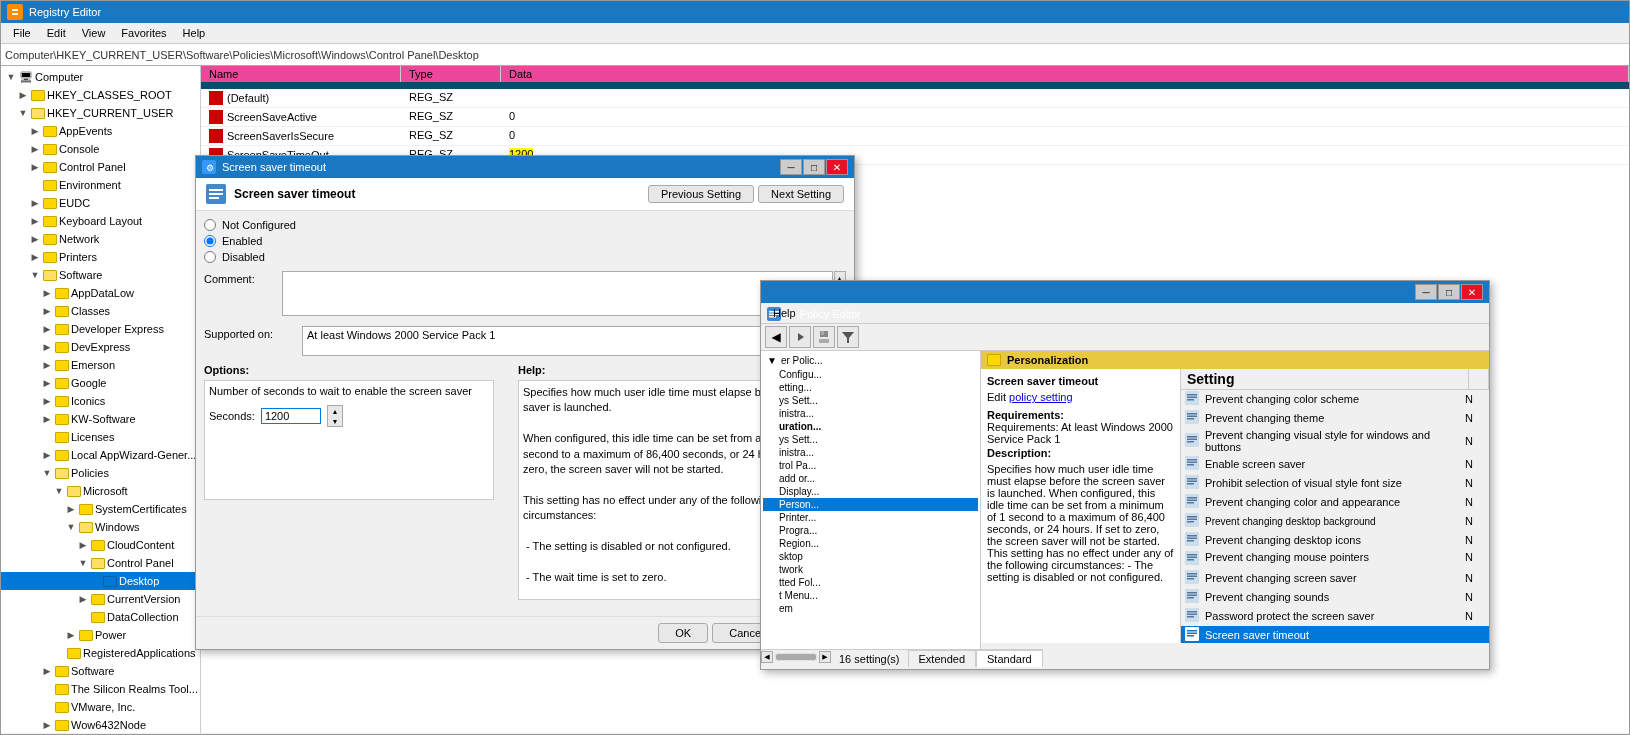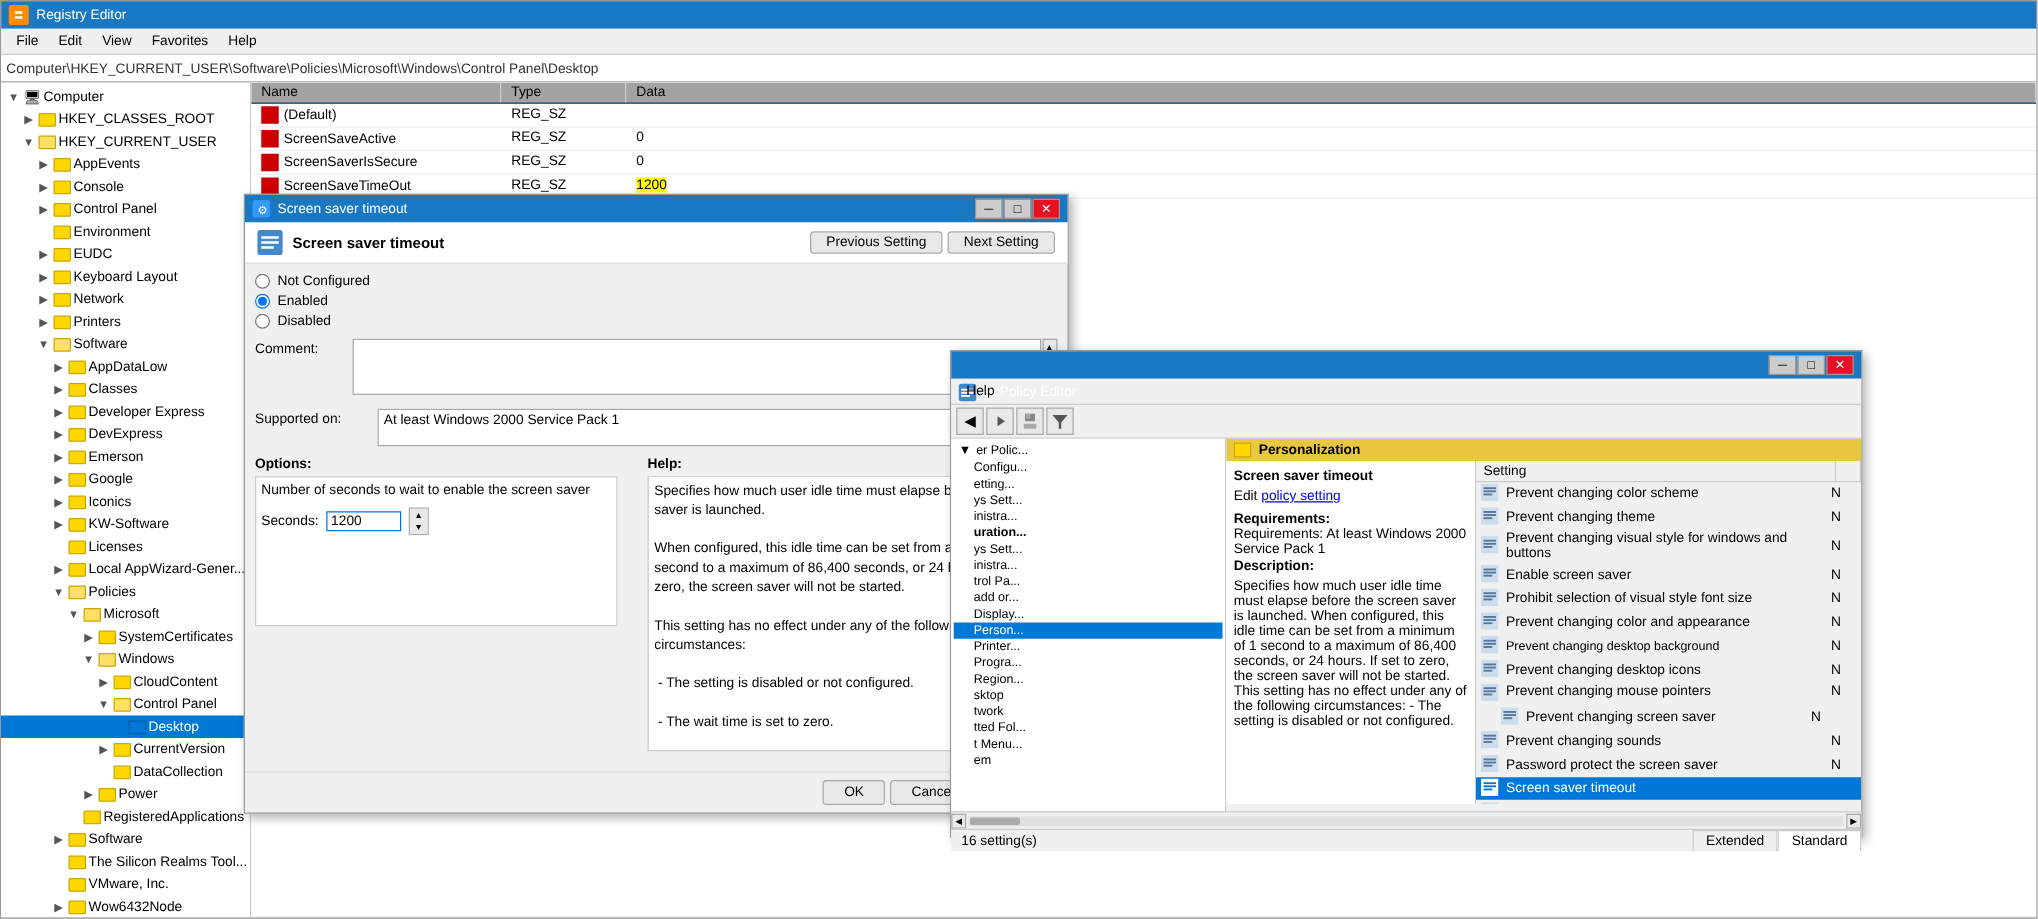--- a/index.html
+++ b/index.html
@@ -31,21 +31,21 @@
     .indent-1 { padding-left: 16px; }
     .indent-2 { padding-left: 28px; }
     .indent-3 { padding-left: 40px; }
     .indent-4 { padding-left: 52px; }
     .indent-5 { padding-left: 64px; }
     .indent-6 { padding-left: 76px; }
     .indent-7 { padding-left: 88px; }
 
     
     .values-panel { flex: 1; background: white; overflow-y: auto; }
-    .values-header { display: flex; background: #a3a3a3; border-bottom: 1px solid #0c4a6e; }
+    .values-header { display: flex; background: #ec4899; border-bottom: 7px solid #0c4a6e; }
     .col-header { padding: 2px 8px; font-size: 11px; border-right: 1px solid #ccc; cursor: pointer; }
     .col-name { width: 200px; }
     .col-type { width: 100px; }
     .col-data { flex: 1; }
     .value-row { display: flex; padding: 1px 0; border-bottom: 1px solid #f0f0f0; }
     .value-cell { padding: 1px 8px; font-size: 11px; overflow: hidden; text-overflow: ellipsis; white-space: nowrap; }
     .value-cell.name { width: 200px; display: flex; align-items: center; gap: 4px; }
     .value-cell.type { width: 100px; }
     .value-cell.data { flex: 1; }
     .highlight-yellow { background: #ffff00; }
@@ -111,21 +111,21 @@
     .gpe-row { display: flex; padding: 1px 4px; border-bottom: 1px solid #f0f0f0; align-items: center; }
     .gpe-row.selected { background: #0078d7; color: white; }
     .scroll-thumb { width: 40px; height: 10px; background: #ccc; border: 1px solid #aaa; margin: 2px; border-radius: 2px; }
 
     
     .personalization-header { background: #e8c840; padding: 3px 6px; display: flex; align-items: center; gap: 6px; font-size: 11px; font-weight: bold; }
     .folder-icon-yellow { width: 14px; height: 12px; background: #ffd700; border: 1px solid #caa800; border-radius: 1px; }
 
     
     .settings-col-header { display: flex; background: #f0f0f0; border-bottom: 1px solid #ccc; }
-    .sh-col { padding: 2px 6px; font-size: 11px; border-right: 1px solid #ccc; }
+    .sh-col { padding: 2px 6px; font-size: 14px; border-right: 1px solid #ccc; font-weight: bold; }
 
     
     .reg-icon { width: 14px; height: 14px; display: inline-block; flex-shrink: 0; }
     .reg-icon-ab { background: linear-gradient(135deg, #ff4444 50%, #ff8888 50%); }
 
     input[type="radio"] { width: 12px; height: 12px; }
   </style>
 </head>
 <body>
 
@@ -762,21 +762,21 @@
       <svg width="14" height="14">
                       <rect width="14" height="14" fill="#ccddee" rx="1"></rect>
                       <rect x="2" y="3" width="10" height="1.5" fill="#557799"></rect>
                       <rect x="2" y="5.5" width="10" height="1.5" fill="#557799"></rect>
                       <rect x="2" y="8" width="7" height="1.5" fill="#557799"></rect>
                     </svg>
     </div>
     <div style="flex:1;padding:0 4px;font-size:11px;">Prevent changing mouse pointers</div>
     <div style="width:20px;font-size:11px;">N</div>
   </div>
-                <div class="gpe-row" style="display: flex; padding: 1px 20px; border-bottom: 1px solid rgb(240, 240, 240); align-items: center;">
+                <div class="gpe-row" style="display: flex; padding: 1px 4px; border-bottom: 1px solid rgb(240, 240, 240); align-items: center;">
     <div style="width:16px;height:16px;flex-shrink:0;">
       <svg width="14" height="14">
                       <rect width="14" height="14" fill="#ccddee" rx="1"></rect>
                       <rect x="2" y="3" width="10" height="1.5" fill="#557799"></rect>
                       <rect x="2" y="5.5" width="10" height="1.5" fill="#557799"></rect>
                       <rect x="2" y="8" width="7" height="1.5" fill="#557799"></rect>
                     </svg>
     </div>
     <div style="flex:1;padding:0 4px;font-size:11px;">Prevent changing screen saver</div>
     <div style="width:20px;font-size:11px;">N</div>
@@ -827,21 +827,21 @@
                     </svg>
     </div>
 
   </div>
               </div>
           </div>
         </div>
       </div>
     </div>
 
-    <div style="display:flex;flex-direction:column;">
+    <div style="display:flex;flex-direction:row;">
       <div style="height:14px;background:#f0f0f0;border-top:1px solid #ccc;display:flex;align-items:center;">
         <button style="width:12px;height:12px;font-size:7px;border:1px solid #aaa;background:#e8e8e8;cursor:pointer;">◀</button>
         <div style="flex:1;height:8px;background:#e0e0e0;margin:0 2px;">
           <div class="scroll-thumb" style="width:40px;height:6px;background:#aaa;margin:1px;"></div>
         </div>
         <button style="width:12px;height:12px;font-size:7px;border:1px solid #aaa;background:#e8e8e8;cursor:pointer;">▶</button>
       </div>
       <div style="display:flex;justify-content:space-between;align-items:center;background:#f0f0f0;border-top:1px solid #ccc;">
         <div style="padding:2px 8px;font-size:11px;">16 setting(s)</div>
         <div style="display:flex;">

